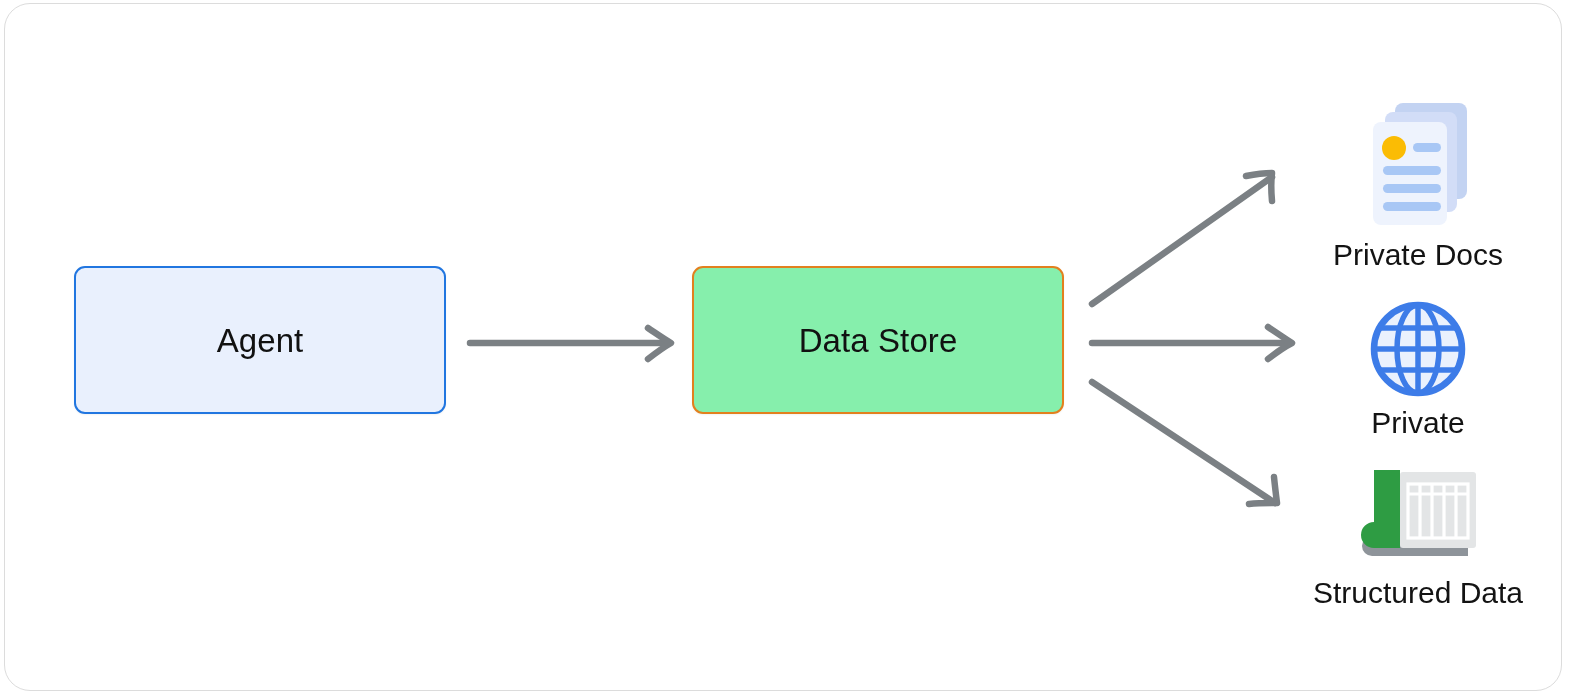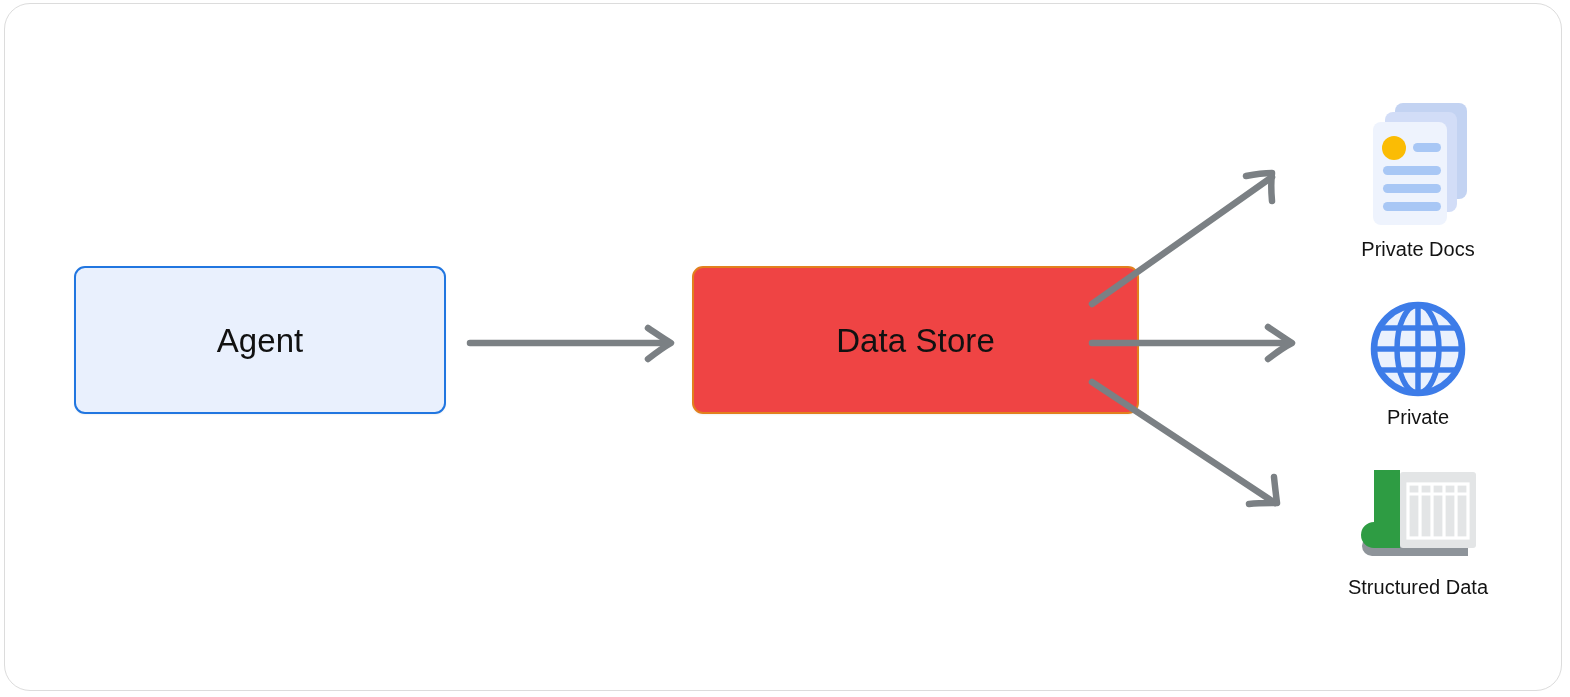--- a/index.html
+++ b/index.html
@@ -56,24 +56,24 @@
     top: 266px;
     width: 372px;
     height: 148px;
     border: 2.6px solid #2176e0;
     background: #e9f0fd;
   }
 
   #datastore-box {
     left: 692px;
     top: 266px;
-    width: 447px;
+    width: 372px;
     height: 148px;
     border: 2.6px solid #e2801e;
-    background: #ef4444;
+    background: #86efac;
   }
 
   
   .arrows-svg {
     position: absolute;
     left: 0;
     top: 0;
     width: 1570px;
     height: 697px;
     pointer-events: none;
@@ -85,21 +85,21 @@
     display: flex;
     flex-direction: column;
     align-items: center;
     width: 260px;
   }
   .source-icon {
     display: block;
   }
   .source-label {
     margin-top: 6px;
-    font-size: 20px;
+    font-size: 30px;
     font-weight: 400;
     color: #131313;
     white-space: nowrap;
     line-height: 1.1;
   }
 
   #source-private-docs { left: 1288px; top: 92px; }
   #source-websites     { left: 1288px; top: 300px; }
   #source-structured   { left: 1288px; top: 462px; justify-content: center; }
 </style>

